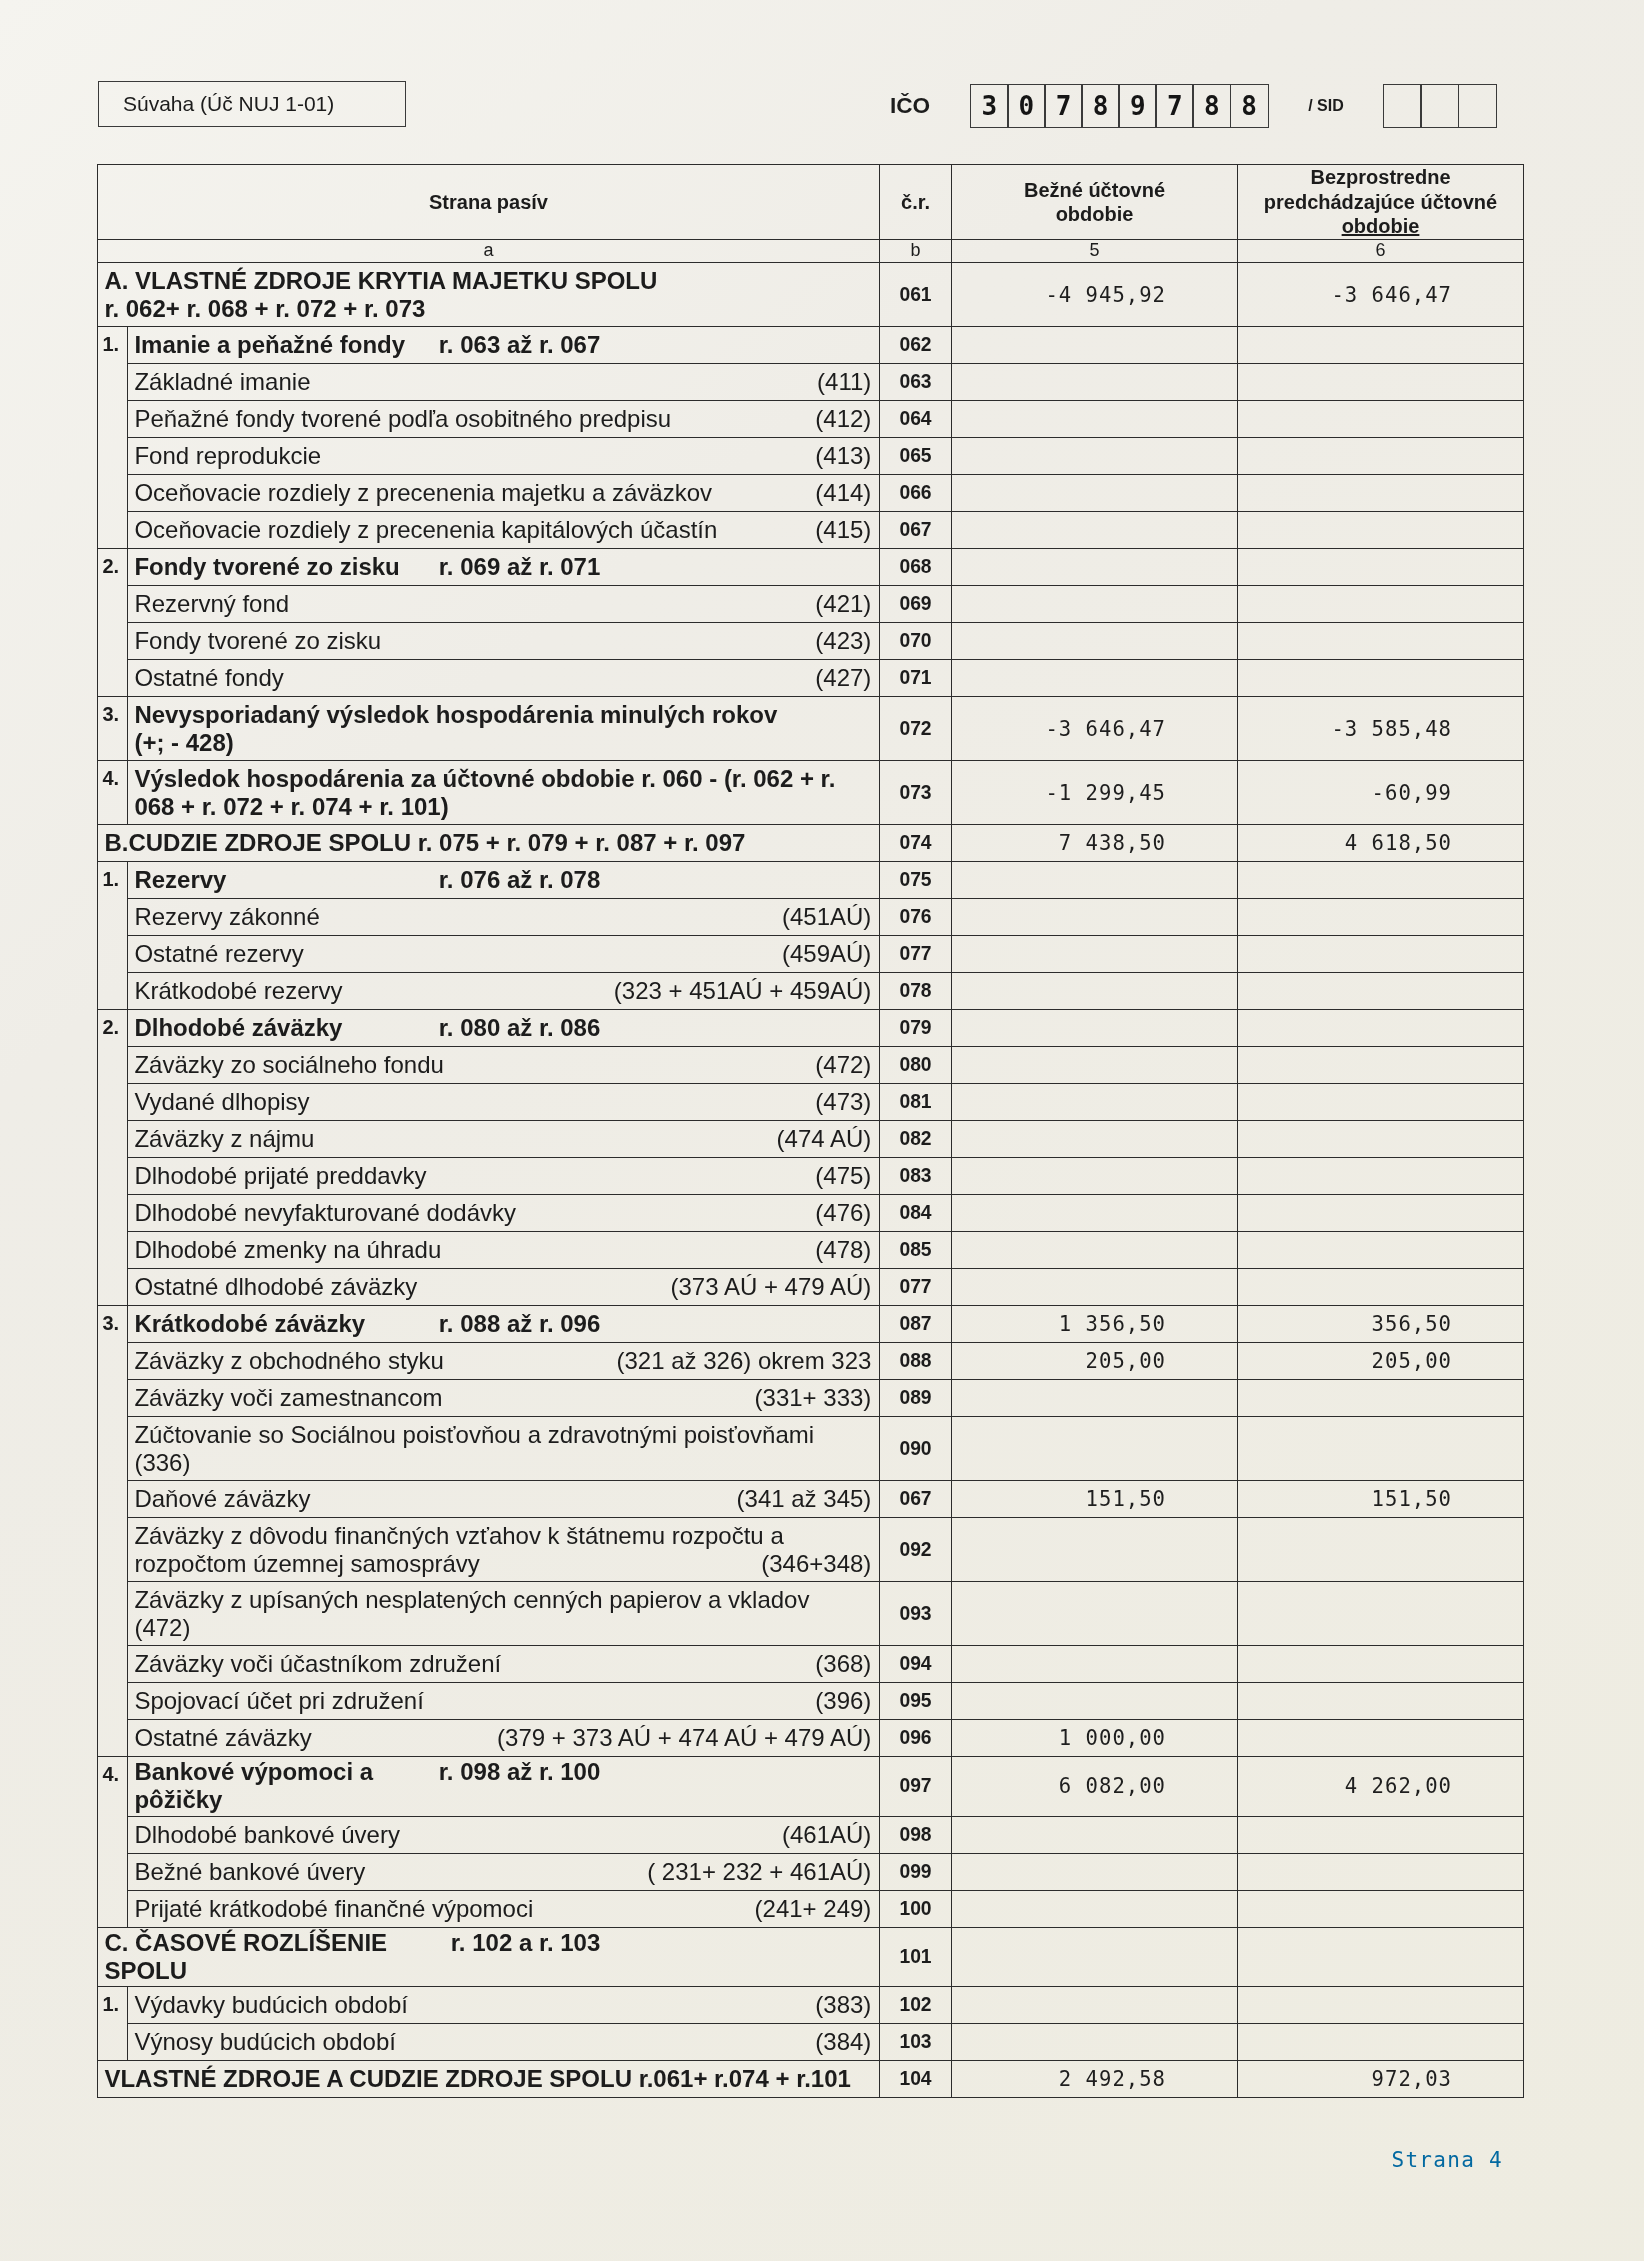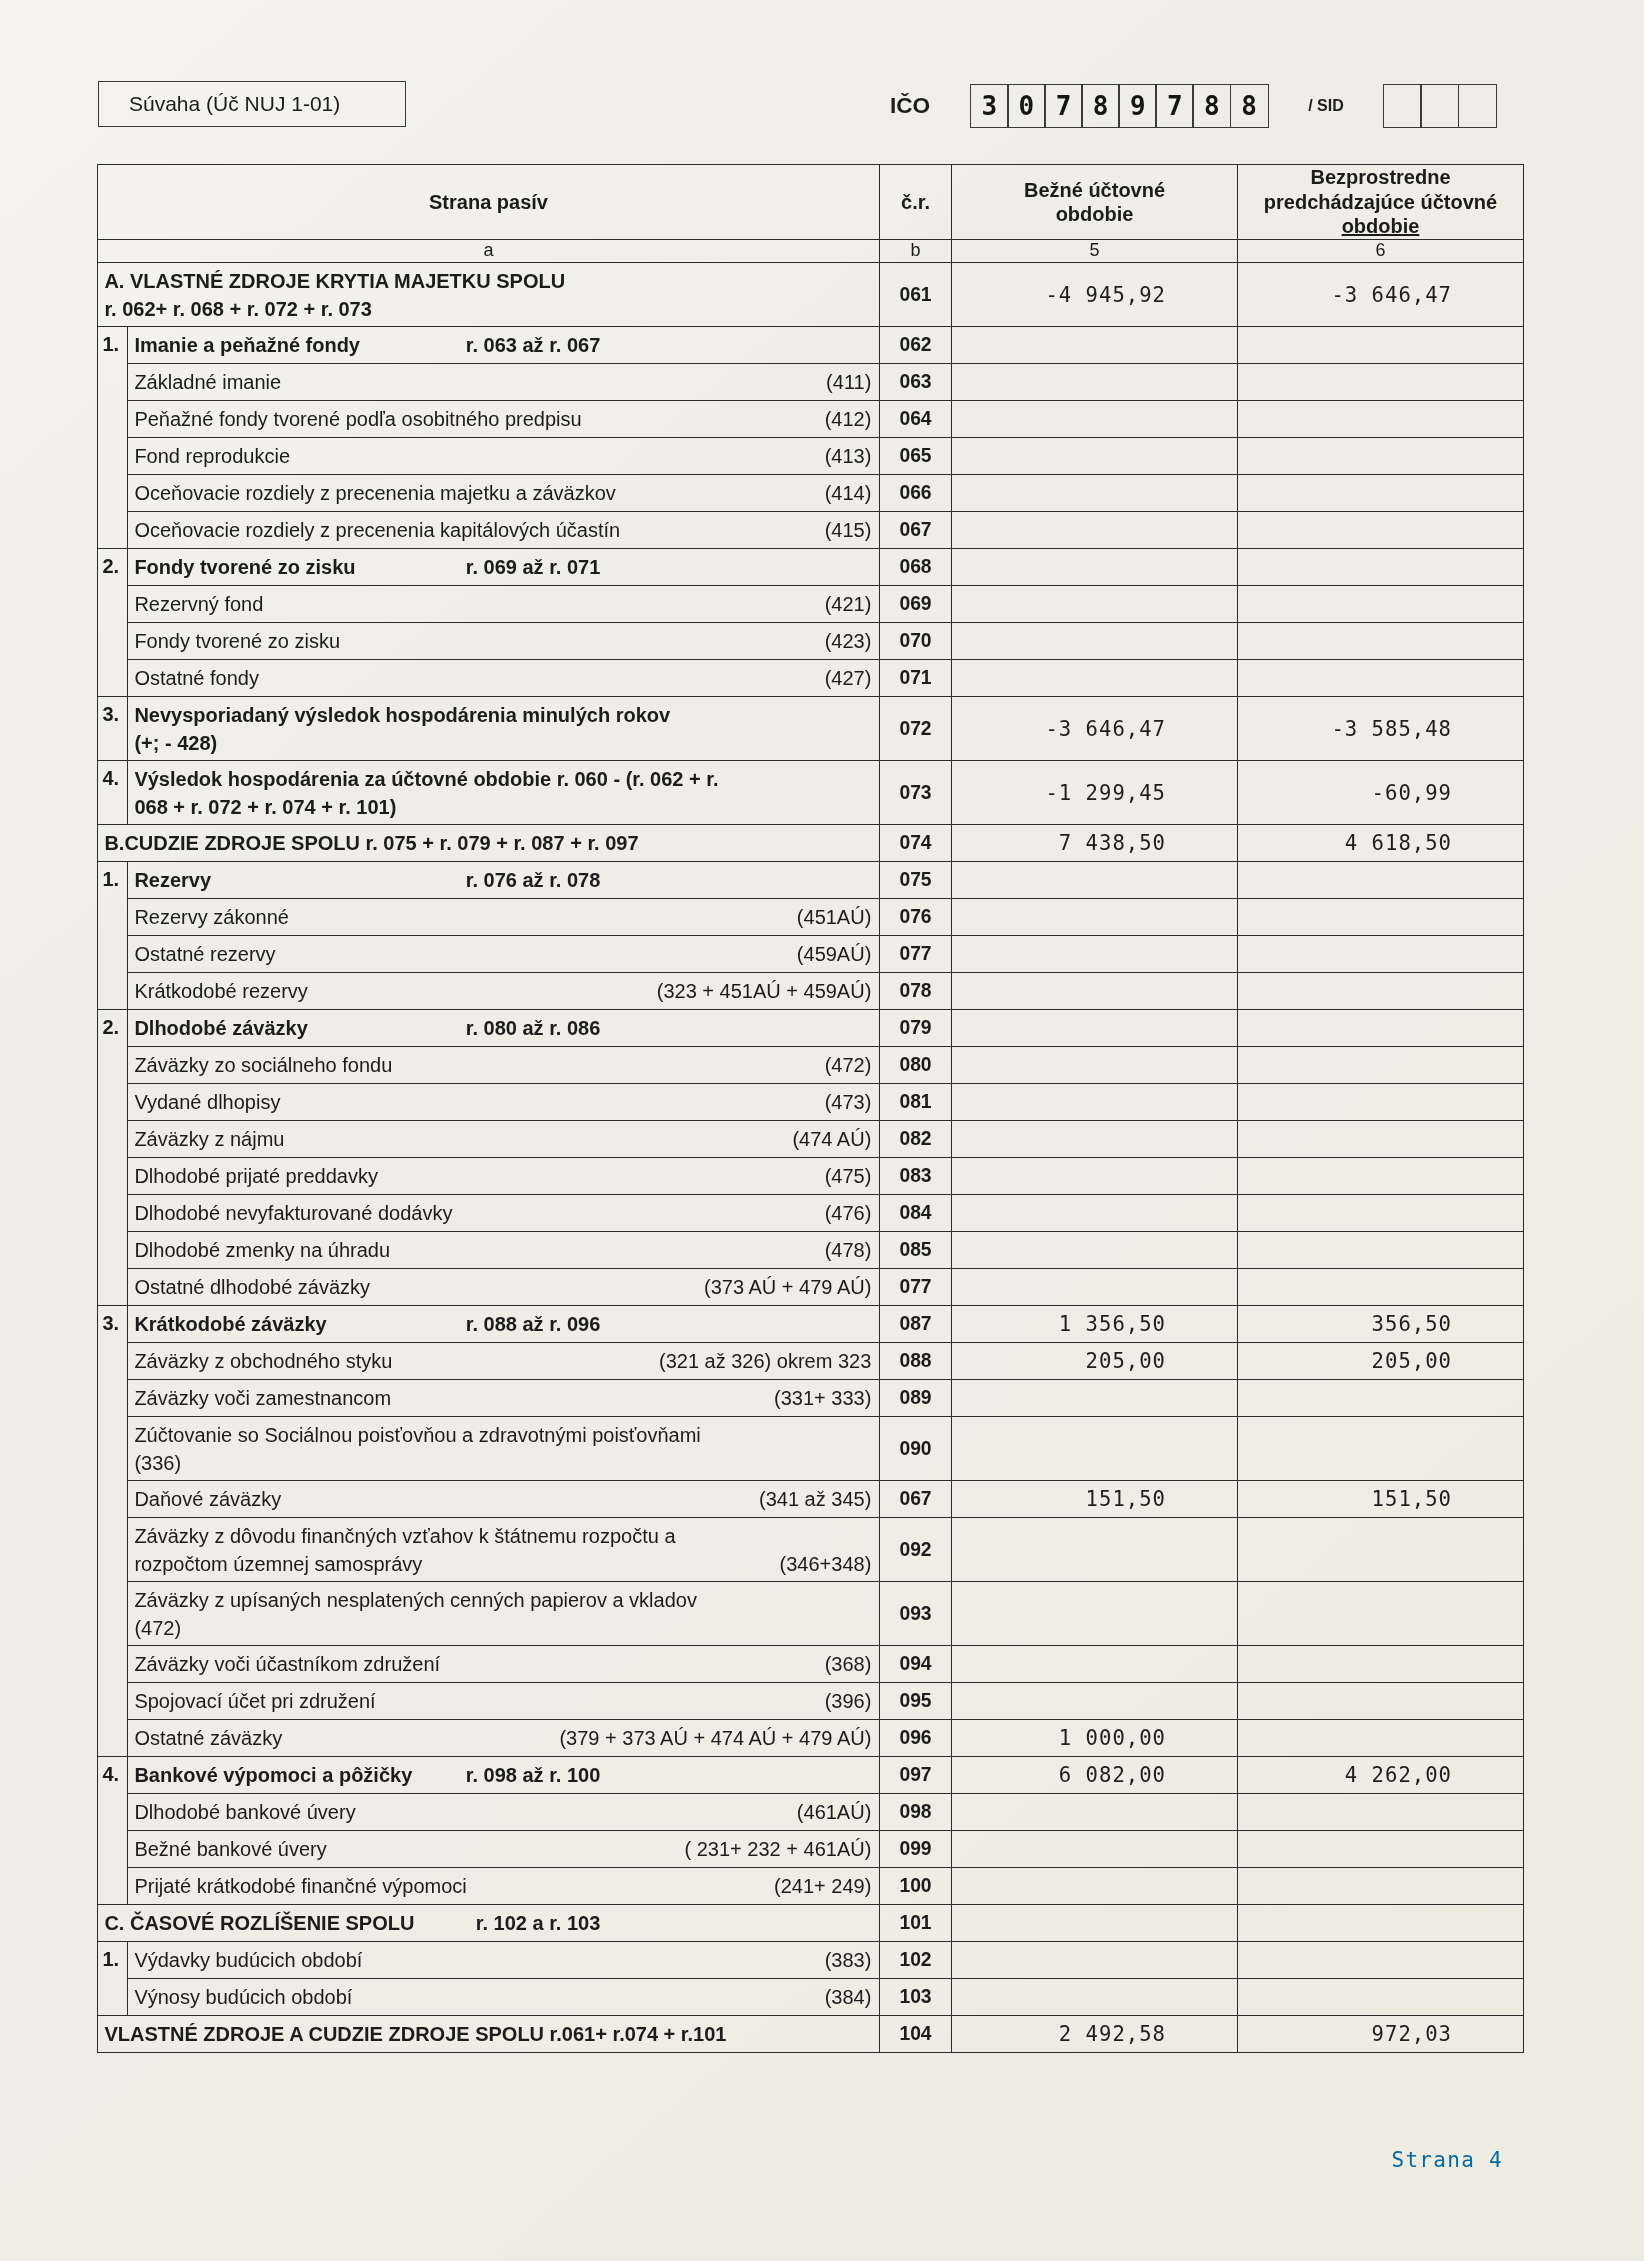--- a/index.html
+++ b/index.html
@@ -9,21 +9,21 @@
     background:linear-gradient(140deg,#f5f4ef 0%,#efede7 30%,#ecead3 250%);
     background-color:#efede7;
     font-family:"Liberation Sans", sans-serif;
     color:#1c1c1c;
     overflow:hidden;
   }
   
   .form-title-box{
     position:absolute; left:98px; top:81px; width:308px; height:46px;
     border:1.9px solid #3a3a3a; display:flex; align-items:center;
-    padding-left:30px; font-size:21px; background:transparent;
+    padding-left:24px; font-size:21px; background:transparent;
   }
   .ico-area{
     position:absolute; left:890px; top:83px; height:45px;
     display:flex; align-items:center;gap:28px;
   }
   .ico-label{ font-size:22.6px; font-weight:bold; margin-right:11.6px; }
   .sid-label{ font-size:16px; font-weight:bold; margin:0 11.6px; }
   .digit-boxes{ display:flex; }
   .digit-box{
     width:39px; height:44px; border:1.9px solid #3a3a3a; margin-left:-1.9px;
@@ -44,21 +44,21 @@
   tr.head-main th{ height:75px; font-size:20px; font-weight:bold; text-align:center; line-height:24.5px; padding:0 5.2px; }
   tr.head-main th .narrow{ display:block; max-width:206px; margin:0 auto; }
   tr.head-sub th{ height:23px; font-size:18px; font-weight:normal; text-align:center; line-height:19.3px; }
   .u{ text-decoration:underline; }
   .main-table tbody tr{ height:37px; }
   .main-table tbody tr.two-line{ height:64px; }
   td.num-cell{
     vertical-align:top; padding:5.8px 1.3px 0 4.5px;
     font-size:20px; font-weight:bold; text-align:left;
   }
-  td.label-cell{ padding:1.3px 7.7px 1.3px 6.4px; font-size:20px; line-height:28px; }
+  td.label-cell{ padding:1.3px 7.7px 1.3px 6.4px; font-size:24px; line-height:28px; }
   tr.row-g td.label-cell, tr.row-s td.label-cell{ font-weight:bold; }
   td.label-cell .line{ display:flex; justify-content:space-between; align-items:baseline; }
   .code{ white-space:nowrap; }
   tr.row-d .line .code{ }
   tr.row-g .line .code, tr.row-s .line .code{ margin-right:271px; }
   td.cr-cell{ text-align:center; font-size:19.3px; font-weight:bold; }
   td.val-cell{
     text-align:right; padding-right:71px;
     font-family:"DejaVu Sans Mono", monospace; font-size:20.6px;
     letter-spacing:1px; color:#1e1e1e;

